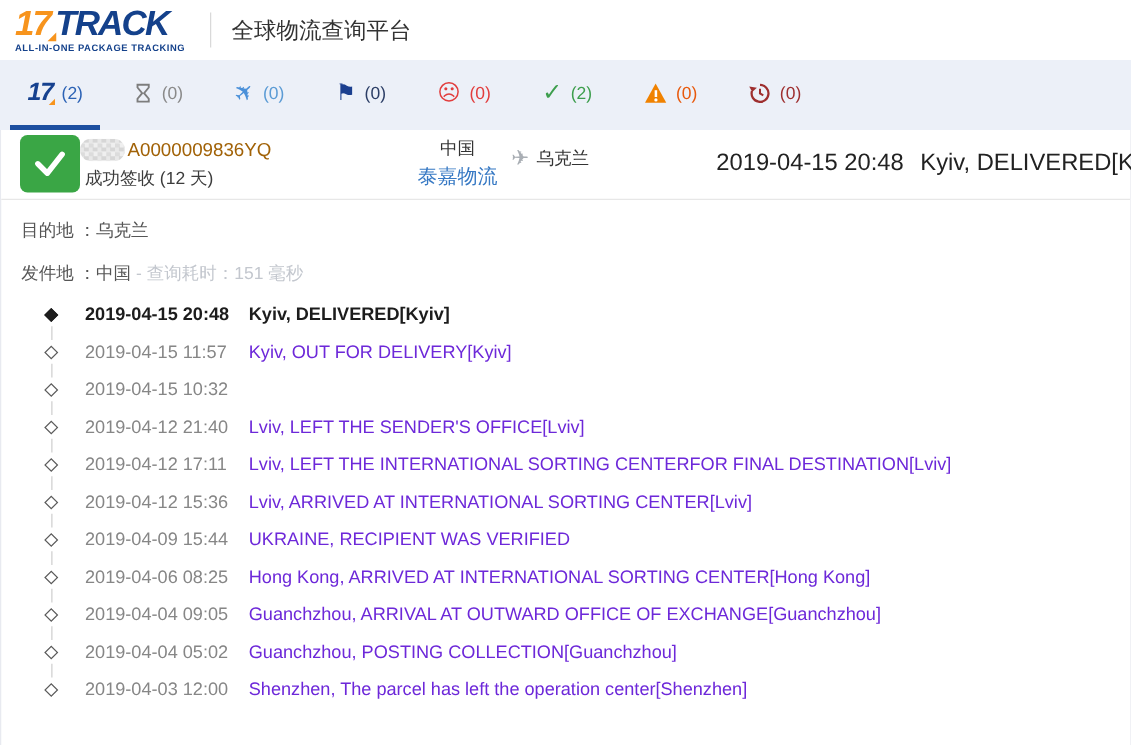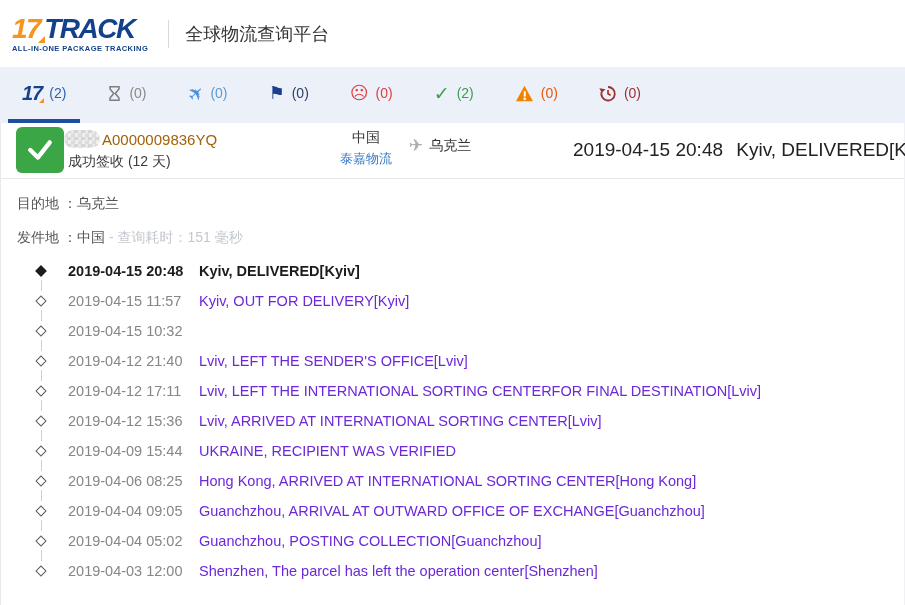--- a/index.html
+++ b/index.html
@@ -1,21 +1,21 @@
 <!DOCTYPE html>
 <html><head>
 <meta charset="utf-8">
 <style>
   * { margin:0; padding:0; box-sizing:border-box; }
   html,body { width:905px; height:605px; overflow:hidden; background:#fff;
     font-family:"Liberation Sans","DejaVu Sans",sans-serif; }
   .page { width:905px; height:605px; position:relative; background:#fff; }
 
   
-  .header { height:67px; display:flex; align-items:center; padding-left:12px; background:#fff; }
+  .header { height:48px; display:flex; align-items:center; padding-left:12px; background:#fff; }
   .logo { display:flex; flex-direction:column; line-height:1; }
   .logo-row { font-style:italic; font-weight:900; font-size:28px; letter-spacing:-1.5px; white-space:nowrap; }
   .logo-17 { color:#f7941d; position:relative; padding-right:2px; }
   .logo-17 .wedge { position:absolute; right:-1px; bottom:1px; width:0; height:0;
     border-left:7px solid transparent; border-bottom:7px solid #f7941d; }
   .logo-track { color:#14418b; }
   .logo-tagline { font-size:7.5px; font-weight:700; color:#14418b; letter-spacing:0.45px; margin-top:2px; }
   .header-divider { width:1px; height:28px; background:#d9d9d9; margin:0 16px 0 20px; }
   .page-title { font-size:18px; color:#333; }
 
@@ -39,21 +39,21 @@
     background:#3aa645; display:flex; align-items:center; justify-content:center; }
   .ship-info { position:absolute; left:63px; top:5px; }
   .number-row { font-size:15px; color:#a16207; display:flex; align-items:center; height:22px; }
   .blur-pill { width:36px; height:18px; border-radius:9px; margin-right:2px;
     background:conic-gradient(#d6d6d6 25%, #efefef 0 50%, #dcdcdc 0 75%, #e8e8e8 0);
     background-size:7px 7px; }
   .status-line { font-size:14px; color:#3c3c3c; margin-top:3px; margin-left:4px; }
   .route { position:absolute; left:330px; top:6px; display:flex; align-items:flex-start; }
   .origin-col { width:70px; text-align:center; }
   .origin-cn { font-size:14px; color:#333; }
-  .carrier-link { font-size:13px; color:#3779c4; text-decoration:none; display:inline-block; margin-top:3px; cursor:pointer; }
+  .carrier-link { font-size:16px; color:#3779c4; text-decoration:none; display:inline-block; margin-top:3px; cursor:pointer; }
   .route-plane { color:#a9aeb4; font-size:17px; margin:8px 6px 0 8px; }
   .dest-cn { font-size:14px; color:#333; margin-top:8px; }
   .latest { position:absolute; left:572px; top:16px; font-size:19px; color:#222; white-space:nowrap; }
   .latest .t { margin-right:8px; }
 
   
   .metas { padding:14px 0 0 16px; }
   .meta-row { font-size:14px; height:22px; display:flex; align-items:center; }
   .meta-row + .meta-row { margin-top:12px; }
   .meta-label, .meta-value { color:#555; }

